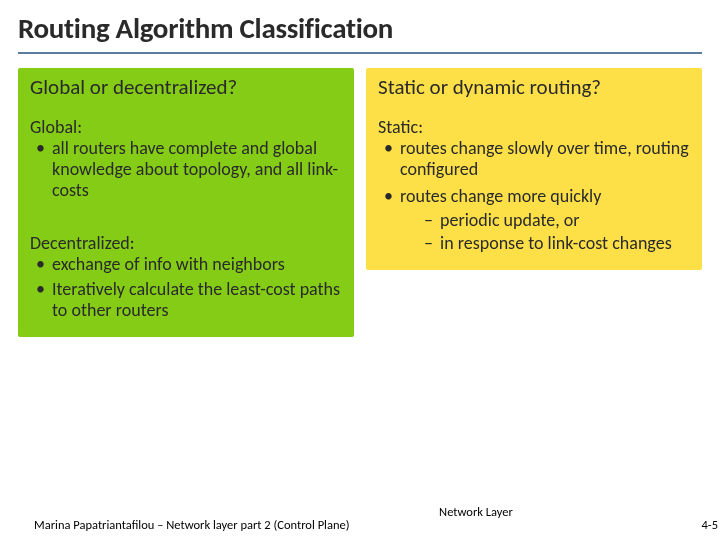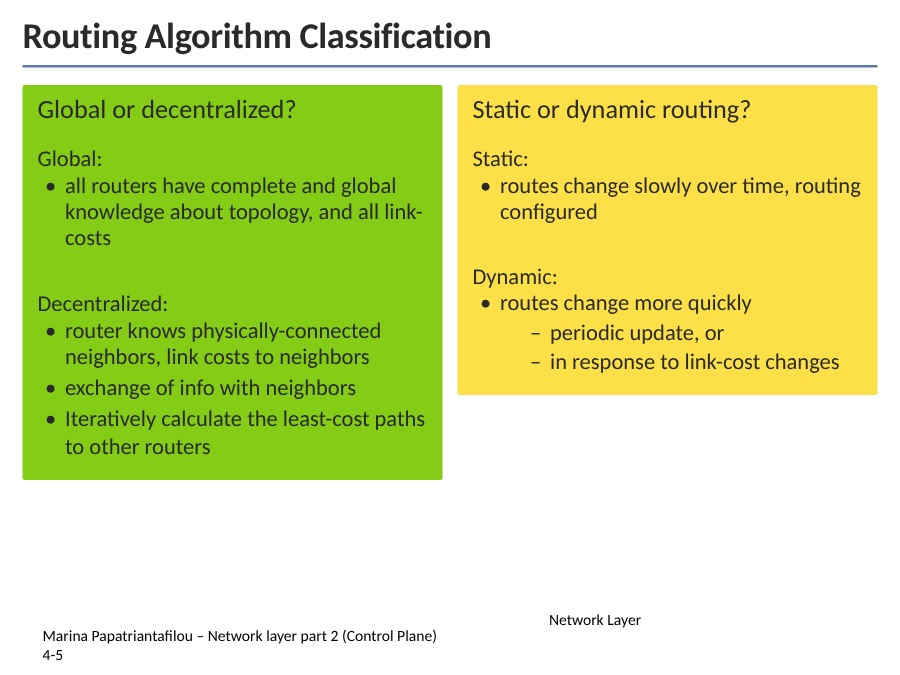--- a/index.html
+++ b/index.html
@@ -16,58 +16,56 @@
   .h { font-size: 18px; color: #2a2a2a; margin-top: 4px; margin-bottom: 0; }
   .decentralized-h { margin-top: 30px; }
   ul.b1 { list-style: none; padding-left: 0; margin-bottom: 6px; }
   ul.b1 > li { position: relative; padding-left: 22px; font-size: 18px; line-height: 1.18; color: #2a2a2a; margin-bottom: 4px; }
   ul.b1 > li::before { content: "•"; position: absolute; left: 6px; top: 0; }
   ul.b2 { list-style: none; padding-left: 0; margin-top: 2px; }
   ul.b2 > li { position: relative; padding-left: 40px; font-size: 18px; line-height: 1.18; color: #2a2a2a; margin-bottom: 2px; }
   ul.b2 > li::before { content: "–"; position: absolute; left: 24px; top: 0; }
   .footer { position: absolute; bottom: 8px; left: 16px; width: 720px; padding: 0 18px; font-size: 12.5px; color: #000000; }
   .foot-top { text-align: center; margin-bottom: -2px; padding-left: 200px; }
-  .foot-row { display: flex; justify-content: space-between; align-items: baseline; flex-direction: column; }
+  .foot-row { display: flex; justify-content: space-between; align-items: baseline; }
 </style>
 </head>
 <body>
 
 <div class="slide">
   <div class="title">Routing Algorithm Classification</div>
   <hr class="rule">
 
   <div class="cols">
     <div class="col">
       <div class="box left-box">
         <div class="q">Global or decentralized?</div>
 
         <div class="h">Global:</div>
         <ul class="b1">
           <li>all routers have complete and global knowledge about topology, and all link-costs</li>
         </ul>
 
         <div class="h decentralized-h">Decentralized:</div>
         <ul class="b1">
-          <li>router knows physically-connected neighbors, link costs to neighbors</li>
           <li>exchange of info with neighbors</li>
           <li>Iteratively calculate the least-cost paths to other routers</li>
         </ul>
       </div>
     </div>
 
     <div class="col">
       <div class="box right-box">
         <div class="q">Static or dynamic routing?</div>
 
         <div class="h">Static:</div>
         <ul class="b1">
           <li>routes change slowly over time, routing configured</li>
         </ul>
 
-        <div class="h decentralized-h">Dynamic:</div>
         <ul class="b1">
           <li>
             <span>routes change more quickly</span>
             <ul class="b2">
               <li>periodic update, or</li>
               <li>in response to link-cost changes</li>
             </ul>
           </li>
         </ul>
       </div>

